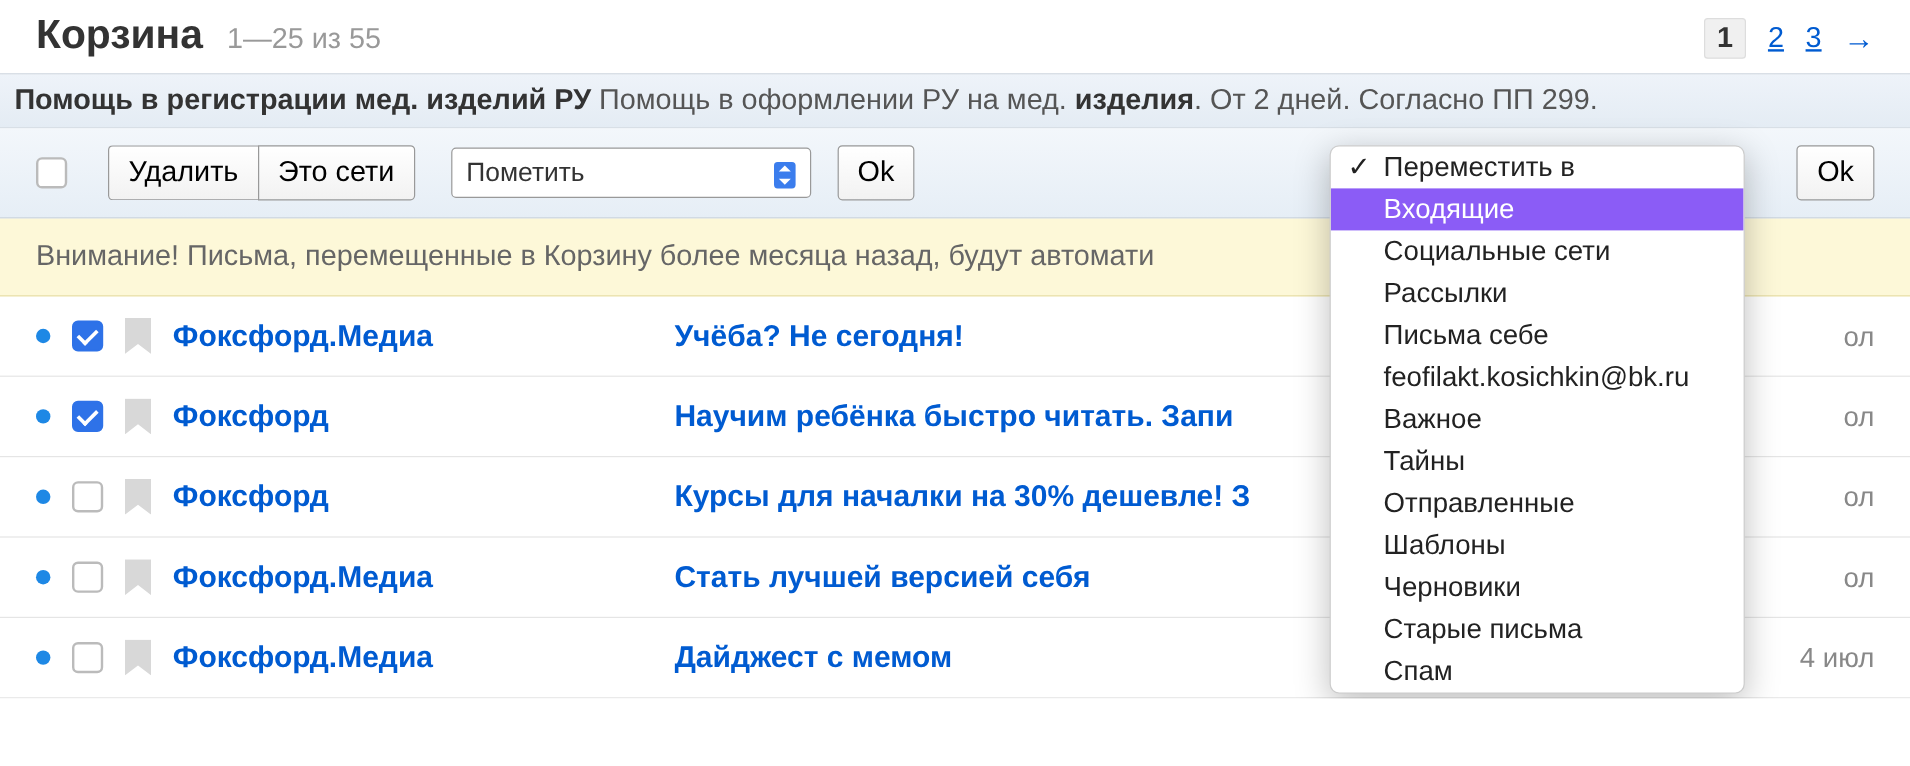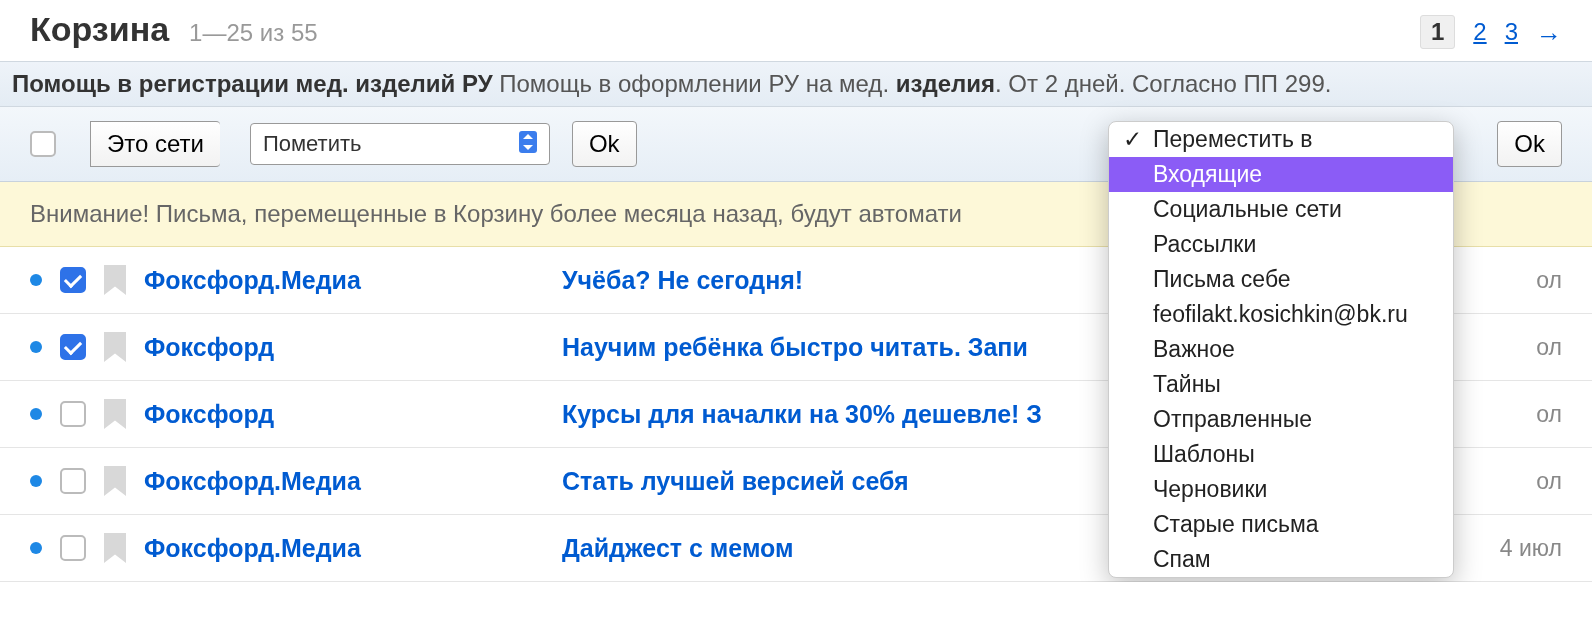--- a/index.html
+++ b/index.html
@@ -80,21 +80,21 @@
   .btn-group .btn:last-child { border-radius: 0 4px 4px 0; }
   .select-box {
     background: #fff;
     border: 1px solid #999;
     border-radius: 4px;
     padding: 7px 12px;
     font-size: 22px;
     width: 300px;
     display: flex;
     justify-content: space-between;
-    align-items: flex-start;
+    align-items: flex-end;
     cursor: pointer;
     margin-left: 16px;
   }
   .select-arrows {
     width: 18px; height: 22px;
     background: #3b7ded;
     border-radius: 3px;
     position: relative;
   }
   .select-arrows::before, .select-arrows::after {
@@ -232,20 +232,21 @@
   </div>
 </div>
 
 <div class="ad-bar">
   <span class="ad-bold">Помощь в регистрации мед. изделий РУ</span><span> Помощь в оформлении РУ на мед. </span><span class="ad-bold">изделия</span><span>. От 2 дней. Согласно ПП 299.</span>
 </div>
 
 <div class="toolbar">
   <div class="select-all"></div>
   <div class="btn-group">
+    <button class="btn">Удалить</button>
     <button class="btn">Это сети</button>
   </div>
   <div class="select-box">
     <span>Пометить</span>
     <span class="select-arrows"></span>
   </div>
   <button class="btn ok-btn">Ok</button>
 
   <div class="toolbar-right">
     <button class="btn ok-btn">Ok</button>

